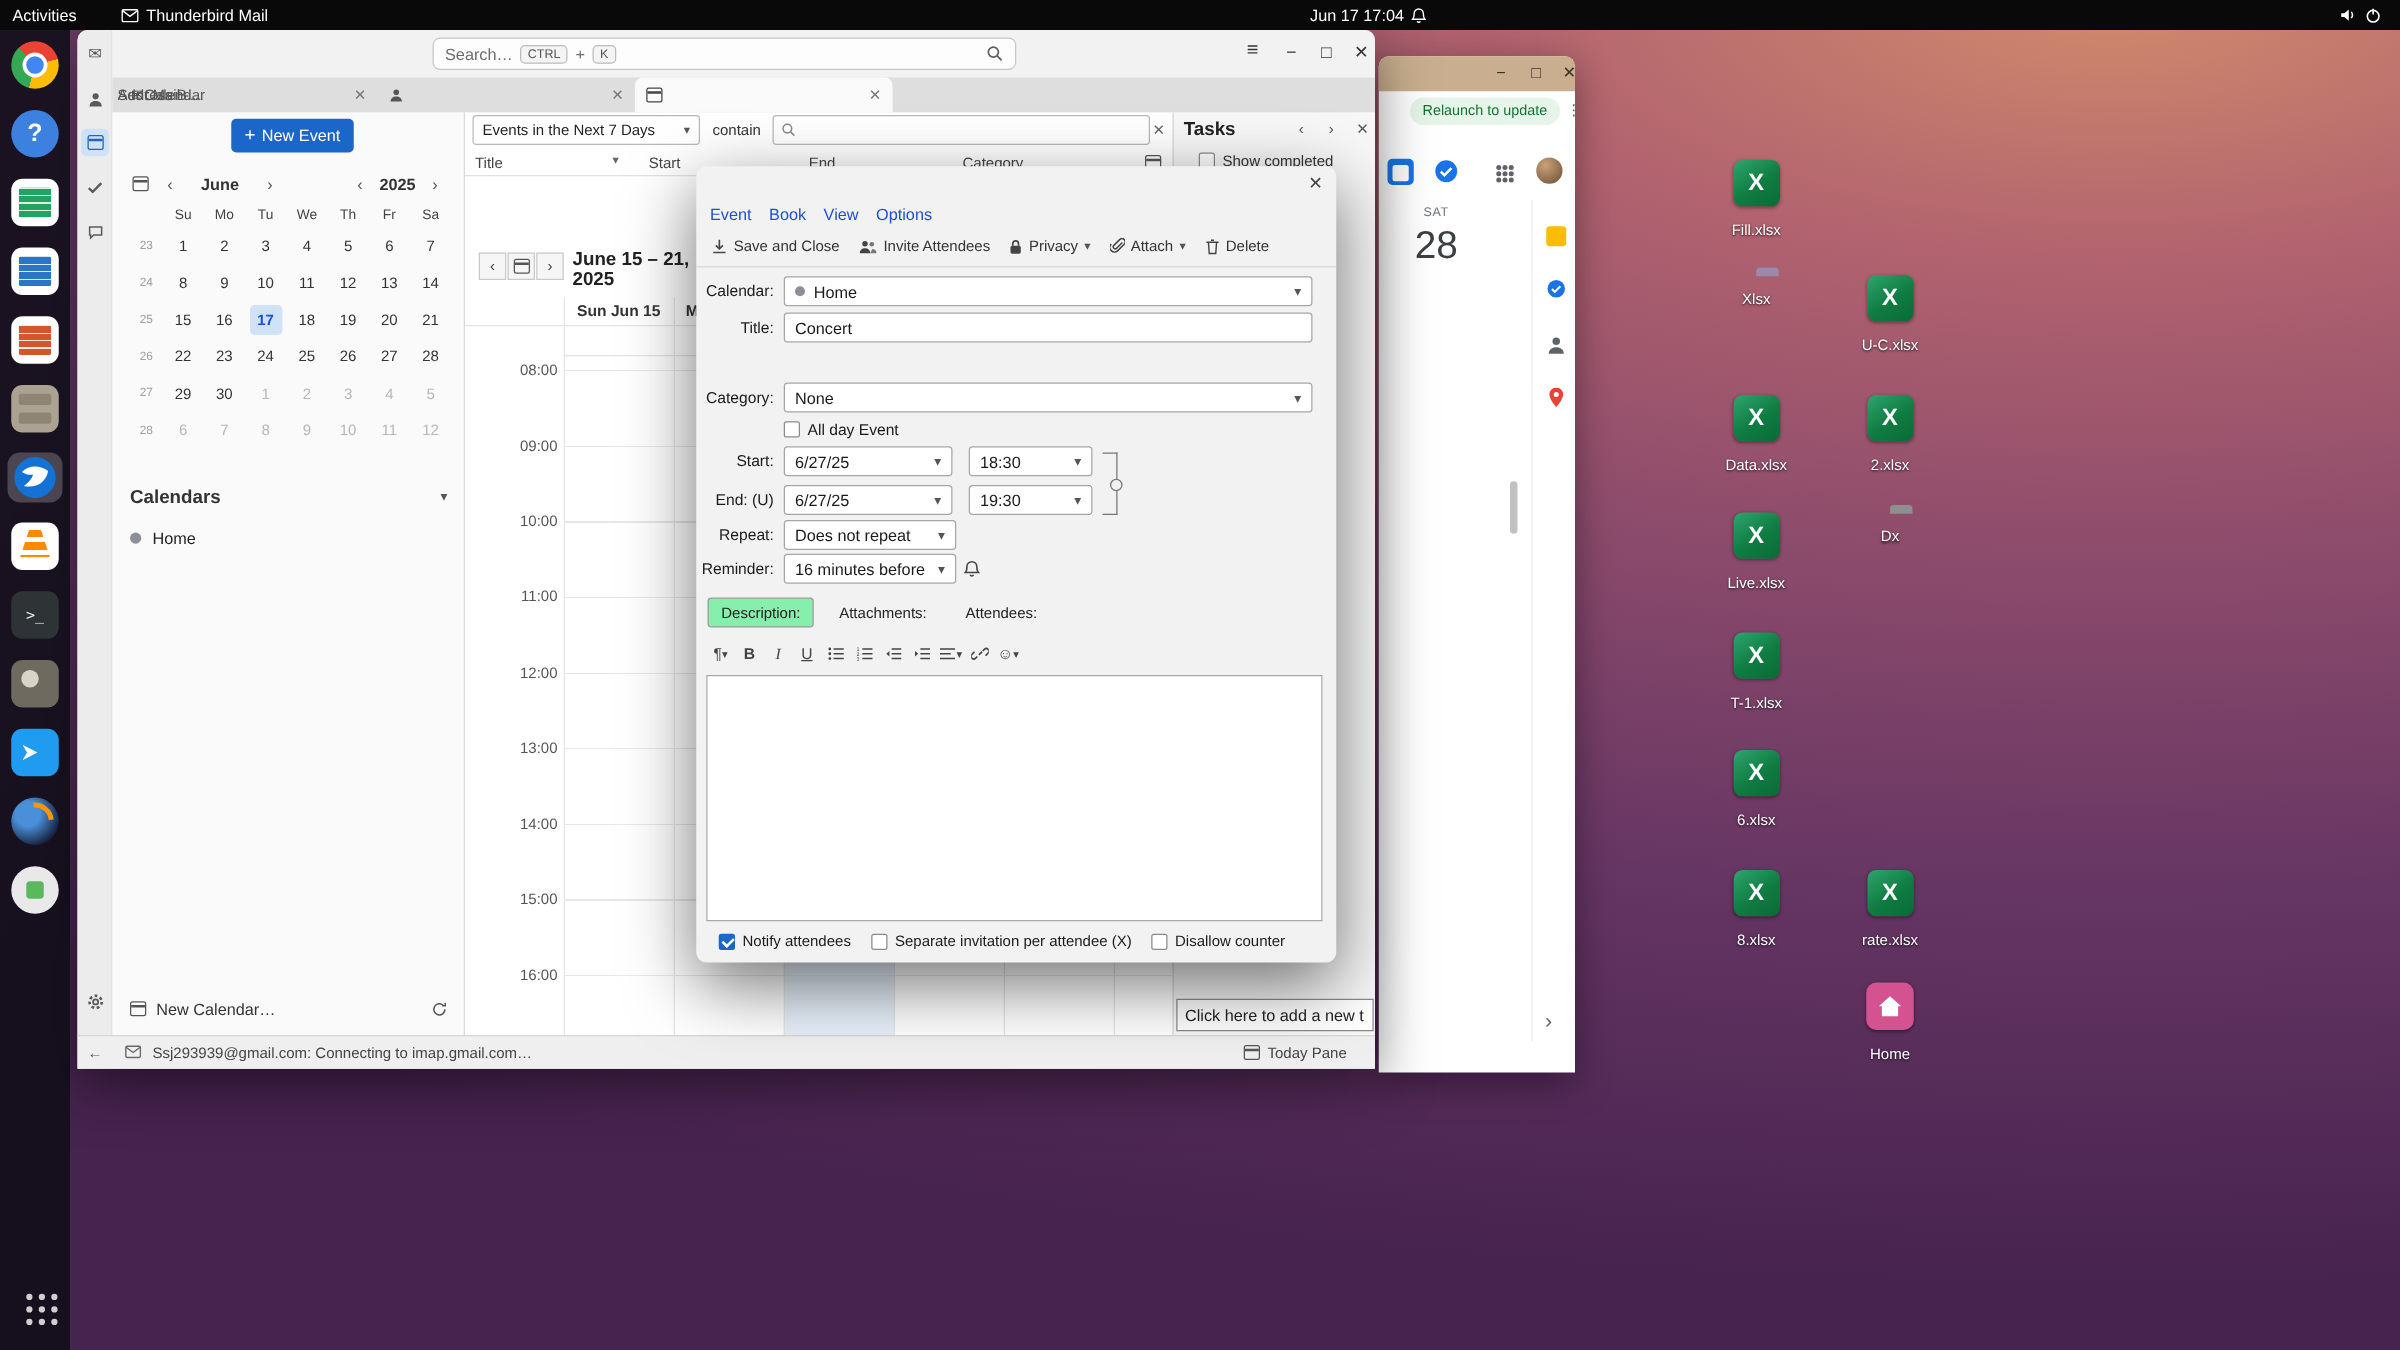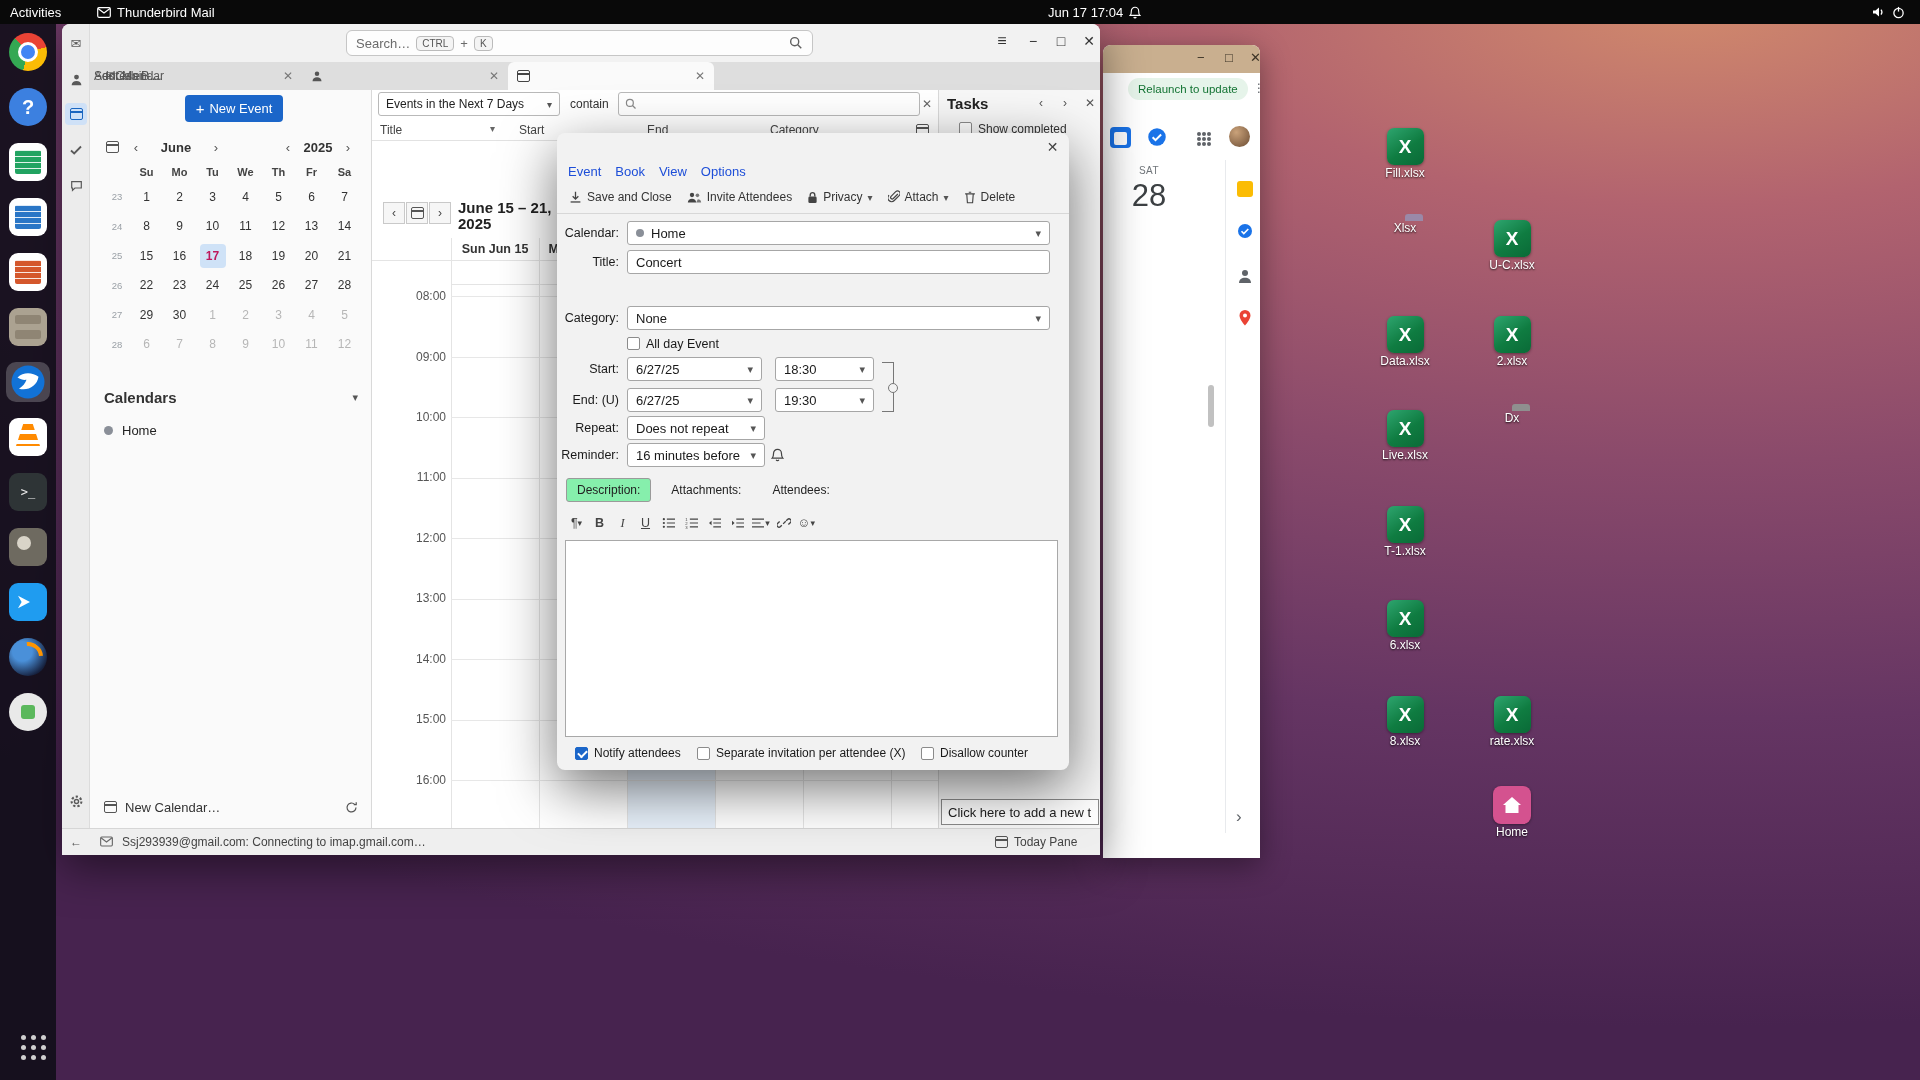--- a/index.html
+++ b/index.html
@@ -36,21 +36,21 @@
 .ic-ffx{border-radius:50%;background:radial-gradient(circle at 35% 35%,#4a90d9 0 28%,#16213e 75%);}
 .ic-ffx::after{content:"";position:absolute;inset:4px;border-radius:50%;border:4px solid transparent;border-top-color:#ff9500;transform:rotate(40deg);}
 .ic-store{border-radius:50%;background:#e9e9e9;}
 .ic-store::after{content:"";position:absolute;inset:12px;background:#5bb85c;border-radius:3px;}
 .ic-vlc{background:#fff;}
 .ic-vlc::after{content:"";position:absolute;left:7px;right:7px;top:6px;bottom:10px;clip-path:polygon(30% 0,70% 0,100% 100%,0 100%);background:repeating-linear-gradient(180deg,#ff8a00 0 6px,#fff 6px 10px);}
 .apps-grid{width:5px;height:5px;border-radius:50%;background:#cfcfcf;box-shadow:10px 0 0 #cfcfcf,20px 0 0 #cfcfcf,0 10px 0 #cfcfcf,10px 10px 0 #cfcfcf,20px 10px 0 #cfcfcf,0 20px 0 #cfcfcf,10px 20px 0 #cfcfcf,20px 20px 0 #cfcfcf;margin:-18px 0 0 -10px;}
 
 
 .dicon{position:absolute;width:84px;text-align:center;color:#fff;font-size:12px;z-index:3;cursor:default;}
-.dicon .lbl{display:block;margin-top:2px;text-shadow:0 1px 2px rgba(0,0,0,.85);line-height:13px;}
+.dicon .lbl{display:block;margin-top:13px;text-shadow:0 1px 2px rgba(0,0,0,.85);line-height:13px;}
 .x-ic{width:37px;height:37px;margin:0 auto;border-radius:7px;background:linear-gradient(145deg,#2ea56f,#0f7c41 55%,#0a6a37);color:#fff;font-weight:700;font-size:19px;display:flex;align-items:center;justify-content:center;box-shadow:0 1px 3px rgba(0,0,0,.4);}
 .x-ic::after{content:"X";}
 .folder{width:44px;height:32px;background:#9a89a8;border-radius:4px;position:relative;margin:7px auto 0;box-shadow:0 1px 3px rgba(0,0,0,.4);}
 .folder::before{content:"";position:absolute;top:-6px;left:0;width:18px;height:7px;background:inherit;border-radius:3px 3px 0 0;}
 .folder.gray{background:#8f8f8f;}
 .home-ic{width:38px;height:38px;margin:0 auto;border-radius:8px;background:#d4528f;display:flex;align-items:center;justify-content:center;box-shadow:0 1px 3px rgba(0,0,0,.4);}
 
 
 .chrome{position:absolute;left:1103px;top:45px;width:157px;height:813px;background:#fff;z-index:5;box-shadow:0 8px 30px rgba(0,0,0,.4);border-radius:8px 8px 0 0;font-size:12px;color:#3c4043;}
 .ch-title{position:absolute;left:0;top:0;right:0;height:28px;background:#c9af8f;border-radius:8px 8px 0 0;color:#41382b;}
@@ -83,24 +83,24 @@
 .cal-glyph{display:inline-block;width:13px;height:12px;border:1.5px solid currentColor;border-radius:2px;position:relative;flex:0 0 auto;}
 .cal-glyph::before{content:"";position:absolute;left:0;right:0;top:1.5px;height:2.5px;background:currentColor;}
 
 
 .sb{position:absolute;left:28px;top:66px;width:282px;height:738px;background:#fafafa;border-right:1px solid #d9d9d9;}
 .newevent{position:absolute;left:95px;top:5px;width:98px;height:27px;background:#1b66c9;color:#fff;border-radius:4px;display:flex;align-items:center;justify-content:center;gap:5px;font-size:13px;}
 .mc-head{position:absolute;left:16px;top:47px;width:250px;height:20px;display:flex;align-items:center;color:#333;font-size:13px;}
 .mc-nav{width:16px;text-align:center;color:#555;font-size:13px;}
 .mc-title{font-weight:700;}
 .mc-grid{position:absolute;left:14px;top:72px;display:grid;grid-template-columns:26px repeat(7,33px);grid-template-rows:20px repeat(6,29.5px);align-items:center;justify-items:center;font-size:12px;color:#333;}
-.mc-grid .dow{font-size:11px;font-weight:700;color:#444;}
+.mc-grid .dow{font-size:11px;font-weight:400;color:#444;}
 .mc-grid .wk{font-size:9.5px;color:#9aa0a6;}
 .mc-grid .oth{color:#b6b6b6;}
-.mc-grid .today{background:#cfe2f7;color:#be185d;font-weight:700;border-radius:4px;width:26px;height:24px;display:flex;align-items:center;justify-content:center;}
+.mc-grid .today{background:#cfe2f7;color:#1d4ed8;font-weight:700;border-radius:4px;width:26px;height:24px;display:flex;align-items:center;justify-content:center;}
 .cals-hd{position:absolute;left:14px;top:299px;width:254px;display:flex;align-items:center;font-size:15px;font-weight:700;color:#333;}
 .cal-row{position:absolute;left:14px;top:329px;width:254px;height:22px;display:flex;align-items:center;gap:9px;font-size:13px;}
 .dot{width:9px;height:9px;border-radius:50%;background:#8a8f98;flex:0 0 auto;}
 .sb-bottom{position:absolute;left:14px;top:707px;width:254px;height:20px;display:flex;align-items:center;gap:8px;font-size:13px;color:#333;}
 
 
 .ca{position:absolute;left:310px;top:66px;width:566px;height:738px;background:#fff;overflow:hidden;}
 .filter-dd{position:absolute;left:6px;top:2px;width:182px;height:24px;background:#fff;border:1px solid #b9b9b9;border-radius:3px;display:flex;align-items:center;padding:0 7px;font-size:12px;color:#222;}
 .f-contain{position:absolute;left:198px;top:7px;font-size:12px;color:#333;}
 .f-search{position:absolute;left:246px;top:2px;width:302px;height:24px;background:#fff;border:1px solid #b9b9b9;border-radius:3px;display:flex;align-items:center;padding:0 6px;}

